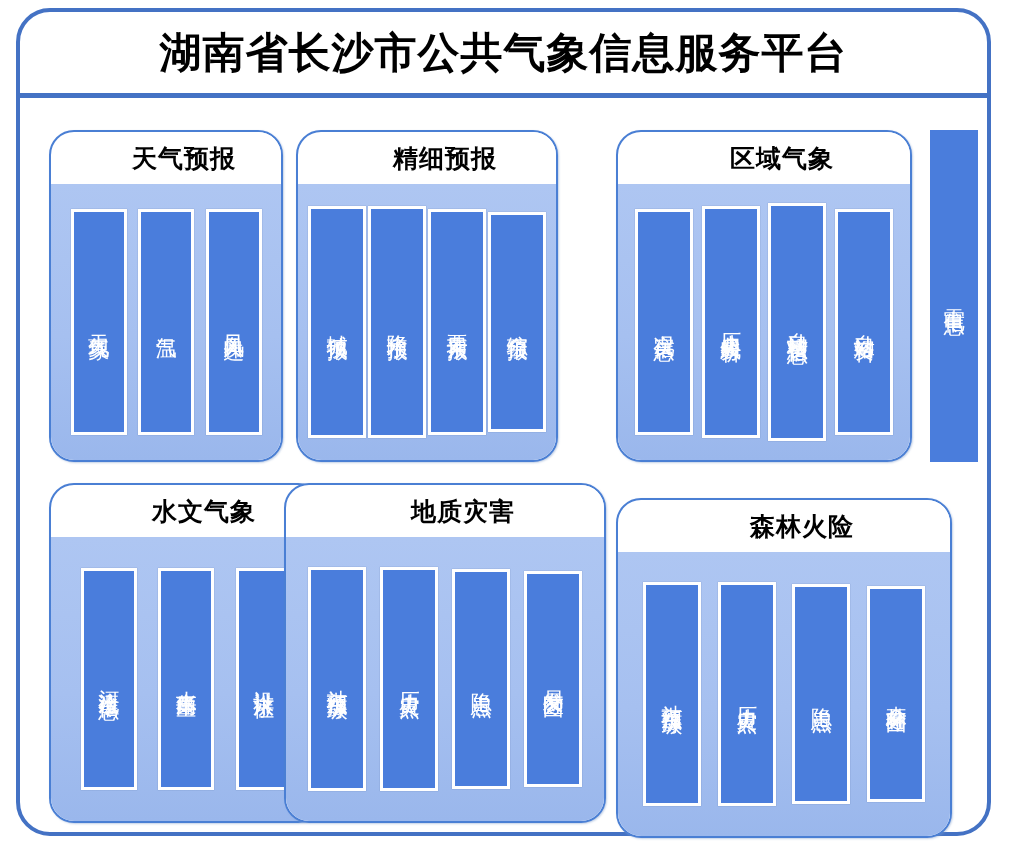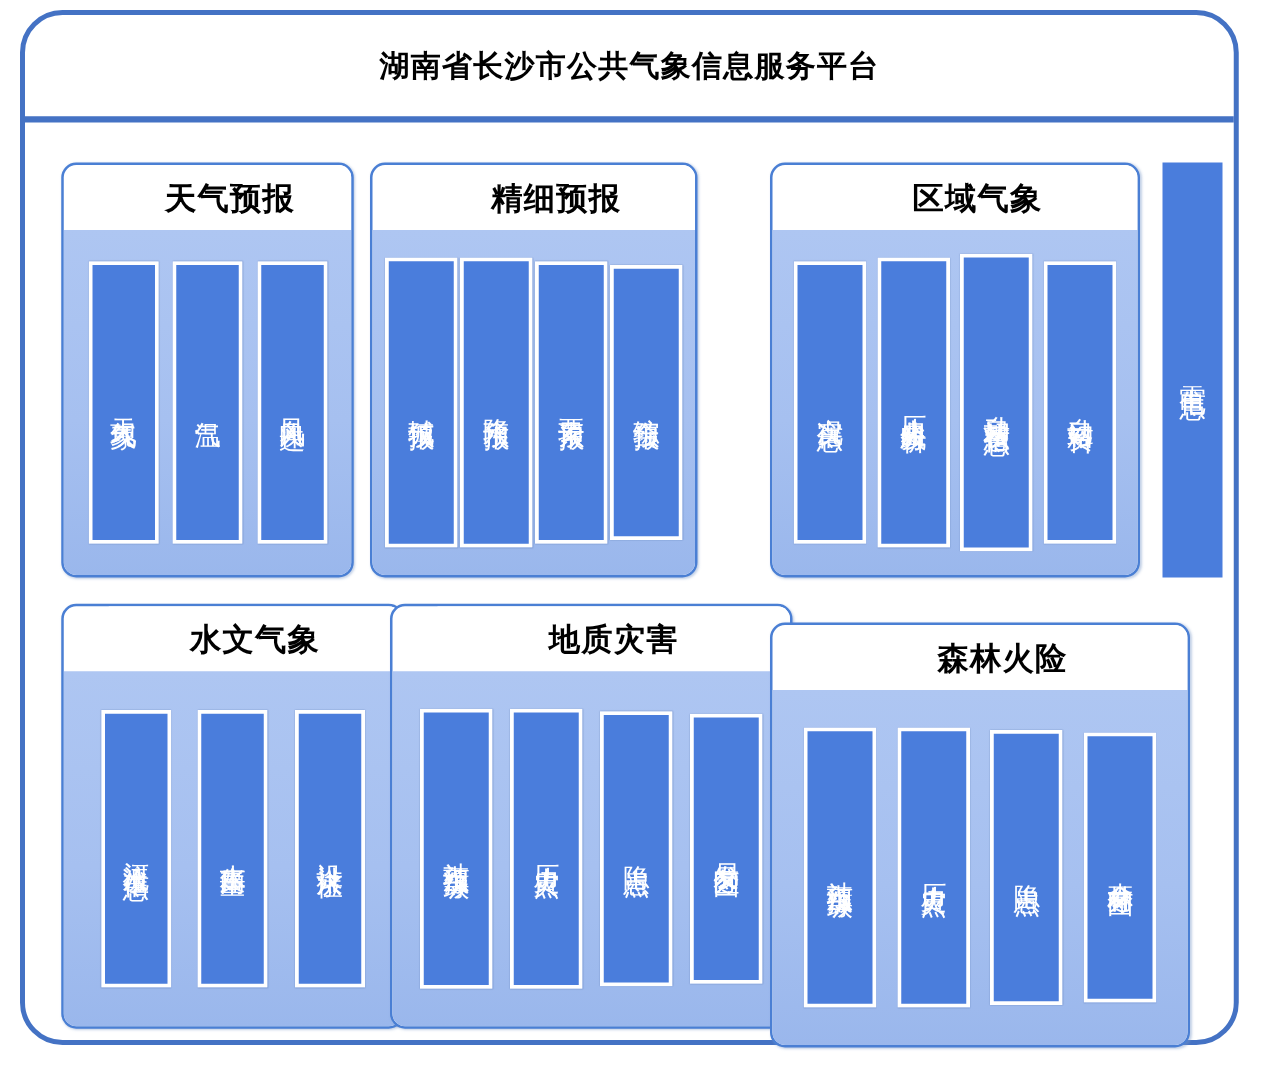--- a/index.html
+++ b/index.html
@@ -33,21 +33,21 @@
     top: 0;
     width: 100%;
     height: 86px;
     box-sizing: border-box;
     border-bottom: 5px solid #4472c4;
     display: flex;
     align-items: center;
     justify-content: center;
   }
   #platform-title {
-    font-size: 24px;
+    font-size: 42px;
     font-weight: bold;
     color: #000000;
     letter-spacing: 1px;
     line-height: 1;
     white-space: nowrap;
   }
 
   
   #content-area {
     position: absolute;
@@ -55,21 +55,21 @@
     top: 86px;
     right: 0;
     bottom: 0;
   }
 
   
   .panel {
     position: absolute;
     box-sizing: border-box;
     border: 2px solid #4a7fd4;
-    border-radius: 12px;
+    border-radius: 25px;
     background: #ffffff;
     overflow: hidden;
     box-shadow: 1px 1px 2px rgba(120,150,200,0.45);
     padding-left: 36px;
   }
   .panel-header {
     height: 52px;
     display: flex;
     align-items: center;
     justify-content: center;
@@ -118,21 +118,21 @@
     letter-spacing: 2px;
     white-space: nowrap;
   }
 
   
   #panel-weather-forecast { left: 29px;  top: 32px;  width: 234px; height: 332px; }
   #panel-fine-forecast    { left: 276px; top: 32px;  width: 262px; height: 332px; }
   #panel-regional-met     { left: 596px; top: 32px;  width: 296px; height: 332px; }
   
   #panel-hydro-met        { left: 29px;  top: 385px; width: 274px; height: 340px; }
-  #panel-geo-hazard       { left: 292px; top: 385px; width: 322px; height: 340px; }
+  #panel-geo-hazard       { left: 264px; top: 385px; width: 322px; height: 340px; }
   #panel-forest-fire      { left: 596px; top: 400px; width: 336px; height: 340px; }
 
   
   #panel-weather-forecast .tile { width: 56px; }
   #panel-hydro-met .tile        { width: 56px; }
   #panel-fine-forecast .tile    { width: 58px; }
   #panel-geo-hazard .tile       { width: 58px; }
   #panel-regional-met .tile     { width: 58px; }
   #panel-forest-fire .tile      { width: 58px; }
 

